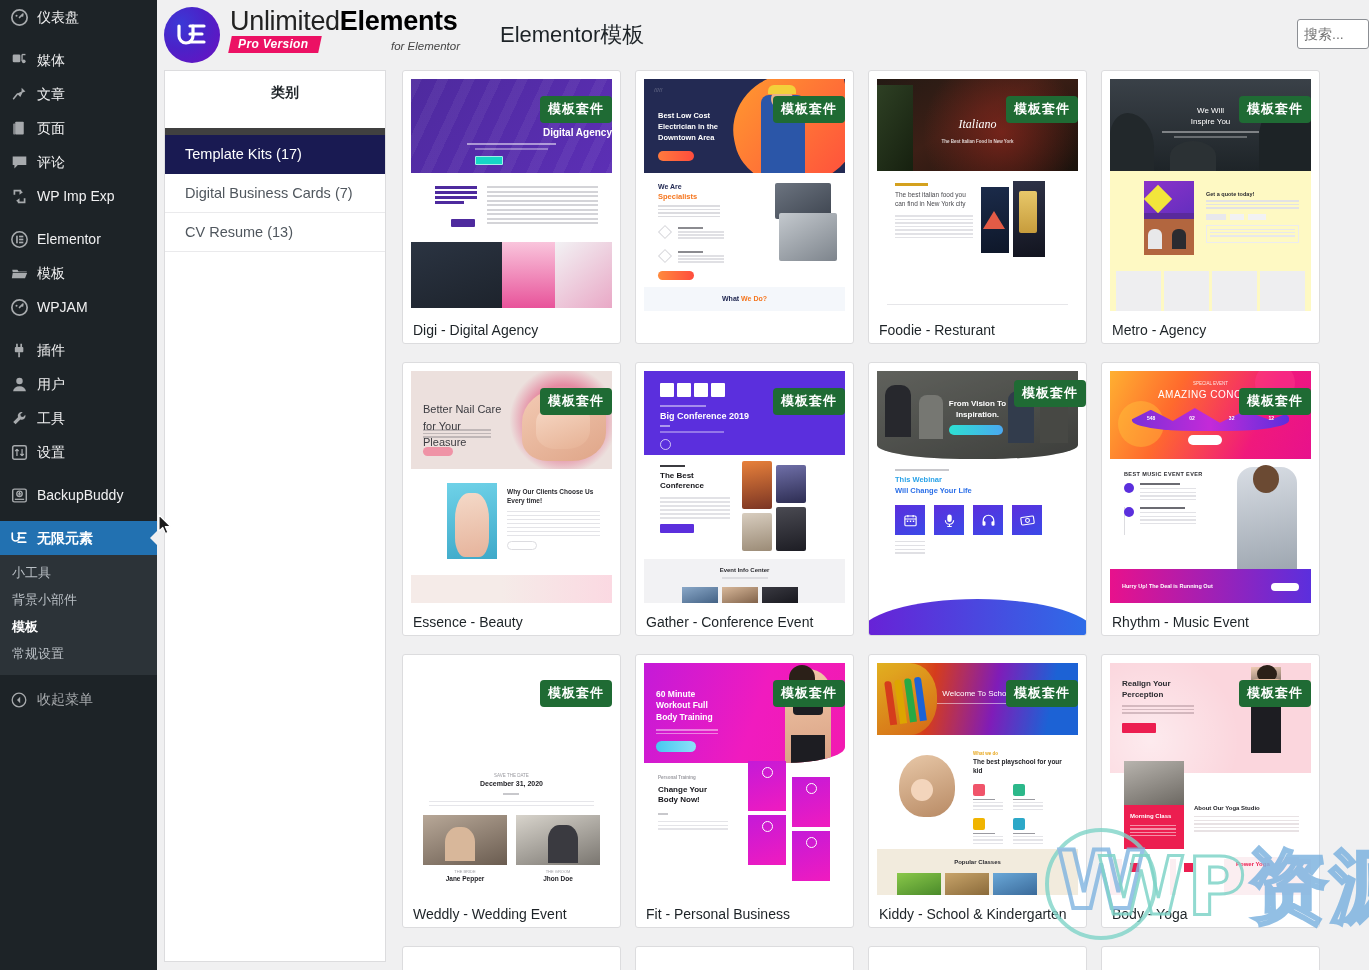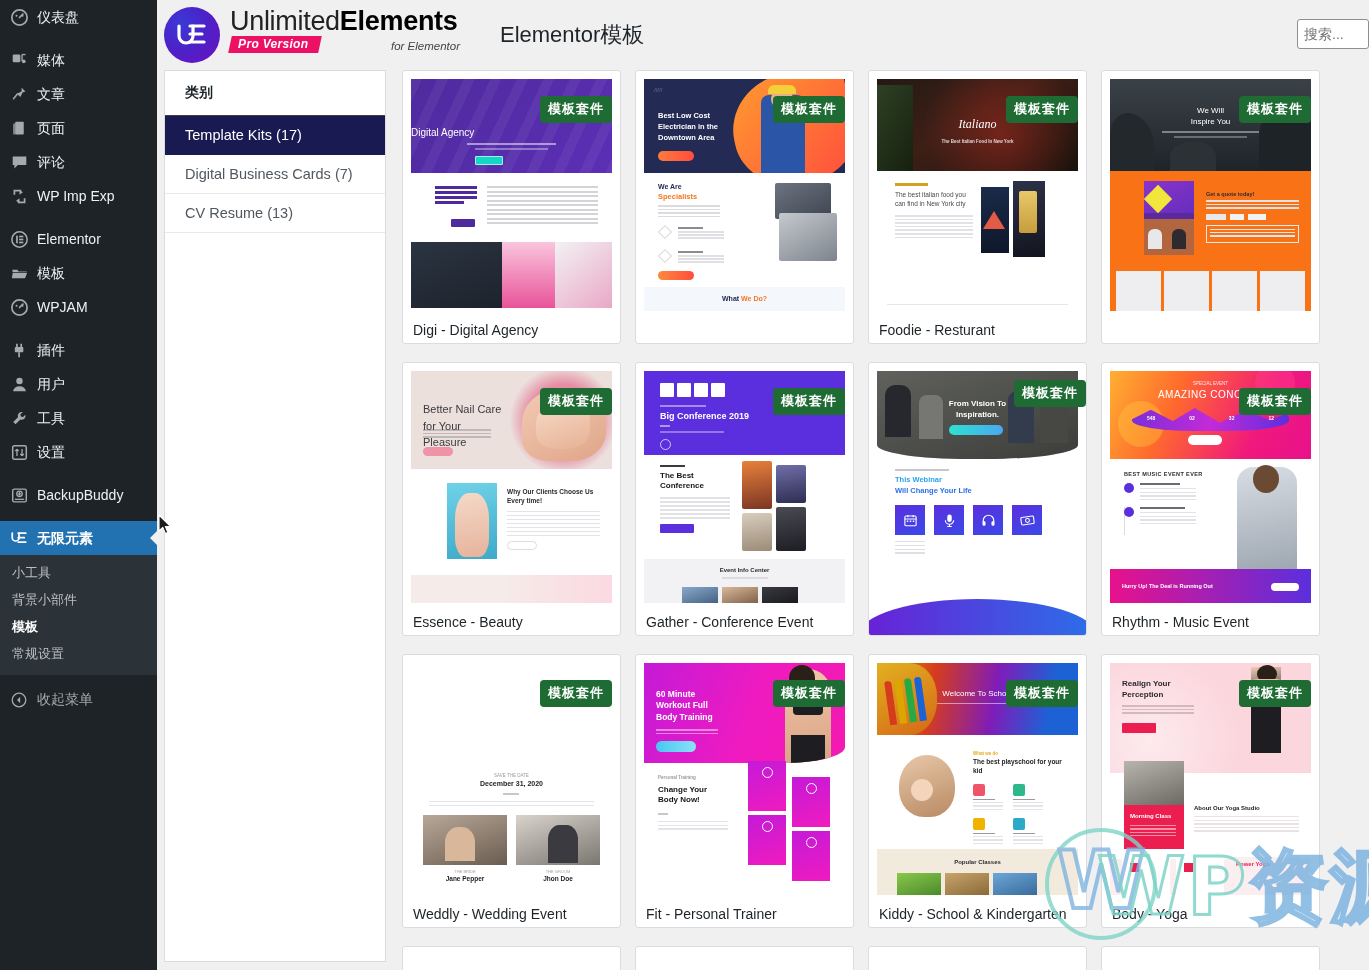--- a/index.html
+++ b/index.html
@@ -127,22 +127,23 @@
   
   .cat-panel {
     width: 222px; min-width: 222px;
     background: #fff;
     border: 1px solid #dcdcde;
     margin-right: 16px;
     height: 892px;
   }
   .cat-header {
     font-size: 14px; font-weight: bold; color: #1d2327;
-    padding: 13px 0 13px 20px;
-    border-bottom: 1px solid #404040;
+    padding: 13px 0 26px 20px;
+    border-bottom: 7px solid #404040;
+    text-align: center;
   }
   .cat-item {
     font-size: 14.5px; color: #50575e;
     padding: 11px 0 11px 20px;
     border-bottom: 1px solid #eaeaec;
     white-space: nowrap;
   }
   .cat-item.selected {
     background: #191a52;
     color: #fff;
@@ -446,21 +447,21 @@
           </div>
       </div>
 
       <div class="grid-wrap">
         <div class="grid" id="card-grid">
             <div class="card">
               <div class="thumb">
                 <div class="mini" style="background:#fff">
     <div class="hero" style="position:absolute;left:0;top:0;width:100%;height:94px;background:linear-gradient(135deg,#4e2a9e,#5c2fb5)">
       <div style="position:absolute;inset:0;background:repeating-linear-gradient(115deg,rgba(255,255,255,.05) 0 10px,transparent 10px 24px)"></div>
-      <div style="position:absolute;left:0;right:0;top:48px;text-align:left;color:#fff;font-size:10px;font-weight:normal">Digital Agency</div>
+      <div style="position:absolute;left:0;right:0;top:48px;text-align:right;color:#fff;font-size:10px;font-weight:bold">Digital Agency</div>
       <div style="position:absolute;left:28%;right:28%;top:64px;height:2px;background:rgba(255,255,255,.5)"></div>
       <div style="position:absolute;left:32%;right:32%;top:69px;height:2px;background:rgba(255,255,255,.35)"></div>
       <div style="position:absolute;left:32%;top:77px;width:28px;height:9px;background:#15d6c6;border-radius:1px"></div>
       <div style="position:absolute;left:64px;top:77px;width:28px;height:9px;border:1px solid rgba(255,255,255,.6);border-radius:1px"></div>
     </div>
     <div style="position:absolute;left:24px;top:107px;width:42px">
       <div style="height:3px;background:#4e2a9e;margin-bottom:2px"></div>
       <div style="height:3px;background:#4e2a9e;margin-bottom:2px"></div>
       <div style="height:3px;background:#4e2a9e;margin-bottom:2px"></div>
       <div style="height:3px;background:#4e2a9e;width:70%"></div>
@@ -557,21 +558,21 @@
     <div style="position:absolute;left:136px;top:102px;width:32px;height:76px;background:linear-gradient(170deg,#2e3247,#12141f)"></div>
     <div style="position:absolute;left:142px;top:112px;width:18px;height:42px;background:linear-gradient(180deg,#e8c86a,#c79c3c);border-radius:2px"></div>
     <div style="position:absolute;left:10px;bottom:6px;right:10px;height:1px;background:#e6e6e9"></div>
   </div>
                 <div class="badge">模板套件</div>
               </div>
               <div class="card-title">Foodie - Resturant</div>
             </div>
             <div class="card">
               <div class="thumb">
-                <div class="mini" style="background:#f97316">
+                <div class="mini" style="background:#fef9c3">
     <div class="hero" style="position:absolute;left:0;top:0;width:100%;height:92px;background:linear-gradient(180deg,#3a4148,#1e2428)">
       <div style="position:absolute;left:0;bottom:0;width:44px;height:58px;background:#22282b;border-radius:40% 60% 0 0"></div>
       <div style="position:absolute;right:0;bottom:0;width:52px;height:68px;background:#1d2326;border-radius:50% 30% 0 0"></div>
       <div style="position:absolute;left:30%;bottom:0;width:46px;height:30px;background:#2b3134;border-radius:50% 50% 0 0"></div>
       <div style="position:absolute;left:0;right:0;top:26px;text-align:center;color:#fff;font-size:8px;line-height:1.4">We Will<br>Inspire You</div>
       <div style="position:absolute;left:26%;right:26%;top:52px;height:1.6px;background:rgba(255,255,255,.4)"></div>
       <div style="position:absolute;left:32%;right:32%;top:57px;height:1.6px;background:rgba(255,255,255,.3)"></div>
     </div>
     <div style="position:absolute;left:34px;top:102px;width:50px;height:74px;background:linear-gradient(150deg,#8b33c9,#4b2bb8)"></div>
     <div style="position:absolute;left:38px;top:110px;width:20px;height:20px;background:#f2e53c;transform:rotate(45deg)"></div>
@@ -597,20 +598,21 @@
     </div>
     <div style="position:absolute;left:0;top:192px;width:100%;height:40px;display:flex;gap:3px;padding:0 6px">
       <div style="flex:1;background:#eeeef0"></div>
       <div style="flex:1;background:#eeeef0"></div>
       <div style="flex:1;background:#eeeef0"></div>
       <div style="flex:1;background:#eeeef0"></div>
     </div>
   </div>
                 <div class="badge">模板套件</div>
               </div>
+              <div class="card-title">Metro - Agency</div>
             </div>
             <div class="card">
               <div class="thumb">
                 <div class="mini" style="background:#fff">
     <div class="hero" style="position:absolute;left:0;top:0;width:100%;height:98px;background:#ece0dd">
       <div style="position:absolute;right:0;top:0;width:108px;height:98px;background:radial-gradient(circle at 55% 50%,#f8b9c8,#e58ba2 45%,transparent 70%)"></div>
       <div style="position:absolute;right:6px;top:18px;width:84px;height:72px;background:linear-gradient(150deg,#f3cbb4,#dfa588);border-radius:46% 22% 40% 30%"></div>
       <div style="position:absolute;right:22px;top:34px;width:54px;height:44px;background:linear-gradient(160deg,#f7d9c6,#e6b194);border-radius:40% 30% 42% 36%"></div>
       <div style="position:absolute;left:12px;top:30px;color:#3b3b40;font-size:11px;line-height:1.5;width:82px">Better Nail Care for Your Pleasure</div>
       <div style="position:absolute;left:12px;top:58px;width:68px">
@@ -843,21 +845,21 @@
     <div style="position:absolute;left:118px;top:104px;width:11px;height:11px;border:1.4px solid #fff;border-radius:50%"></div>
     <div style="position:absolute;left:148px;top:114px;width:38px;height:50px;background:linear-gradient(160deg,#c41ad8,#f01bbf)"></div>
     <div style="position:absolute;left:162px;top:120px;width:11px;height:11px;border:1.4px solid #fff;border-radius:50%"></div>
     <div style="position:absolute;left:104px;top:152px;width:38px;height:50px;background:linear-gradient(160deg,#c41ad8,#f01bbf)"></div>
     <div style="position:absolute;left:118px;top:158px;width:11px;height:11px;border:1.4px solid #fff;border-radius:50%"></div>
     <div style="position:absolute;left:148px;top:168px;width:38px;height:50px;background:linear-gradient(160deg,#c41ad8,#f01bbf)"></div>
     <div style="position:absolute;left:162px;top:174px;width:11px;height:11px;border:1.4px solid #fff;border-radius:50%"></div>
   </div>
                 <div class="badge">模板套件</div>
               </div>
-              <div class="card-title">Fit - Personal Trainer</div>
+              <div class="card-title">Fit - Personal Business</div>
             </div>
             <div class="card">
               <div class="thumb">
                 <div class="mini" style="background:#fff">
     <div class="hero" style="position:absolute;left:0;top:0;width:100%;height:72px;background:linear-gradient(100deg,#f0b400,#e8421f 28%,#8b1fc8 58%,#1f6be8 85%)">
       <div style="position:absolute;left:0;top:0;width:60px;height:72px;background:linear-gradient(150deg,#f5c023,#e8701a);border-radius:0 46% 46% 0"></div>
       <div style="position:absolute;left:10px;top:16px;display:flex;gap:3px;transform:rotate(-8deg)">
         <div style="width:7px;height:44px;background:#e8421f;border-radius:3px 3px 0 0"></div>
         <div style="width:7px;height:44px;background:#f0b400;border-radius:3px 3px 0 0"></div>
         <div style="width:7px;height:44px;background:#2cb84a;border-radius:3px 3px 0 0"></div>

